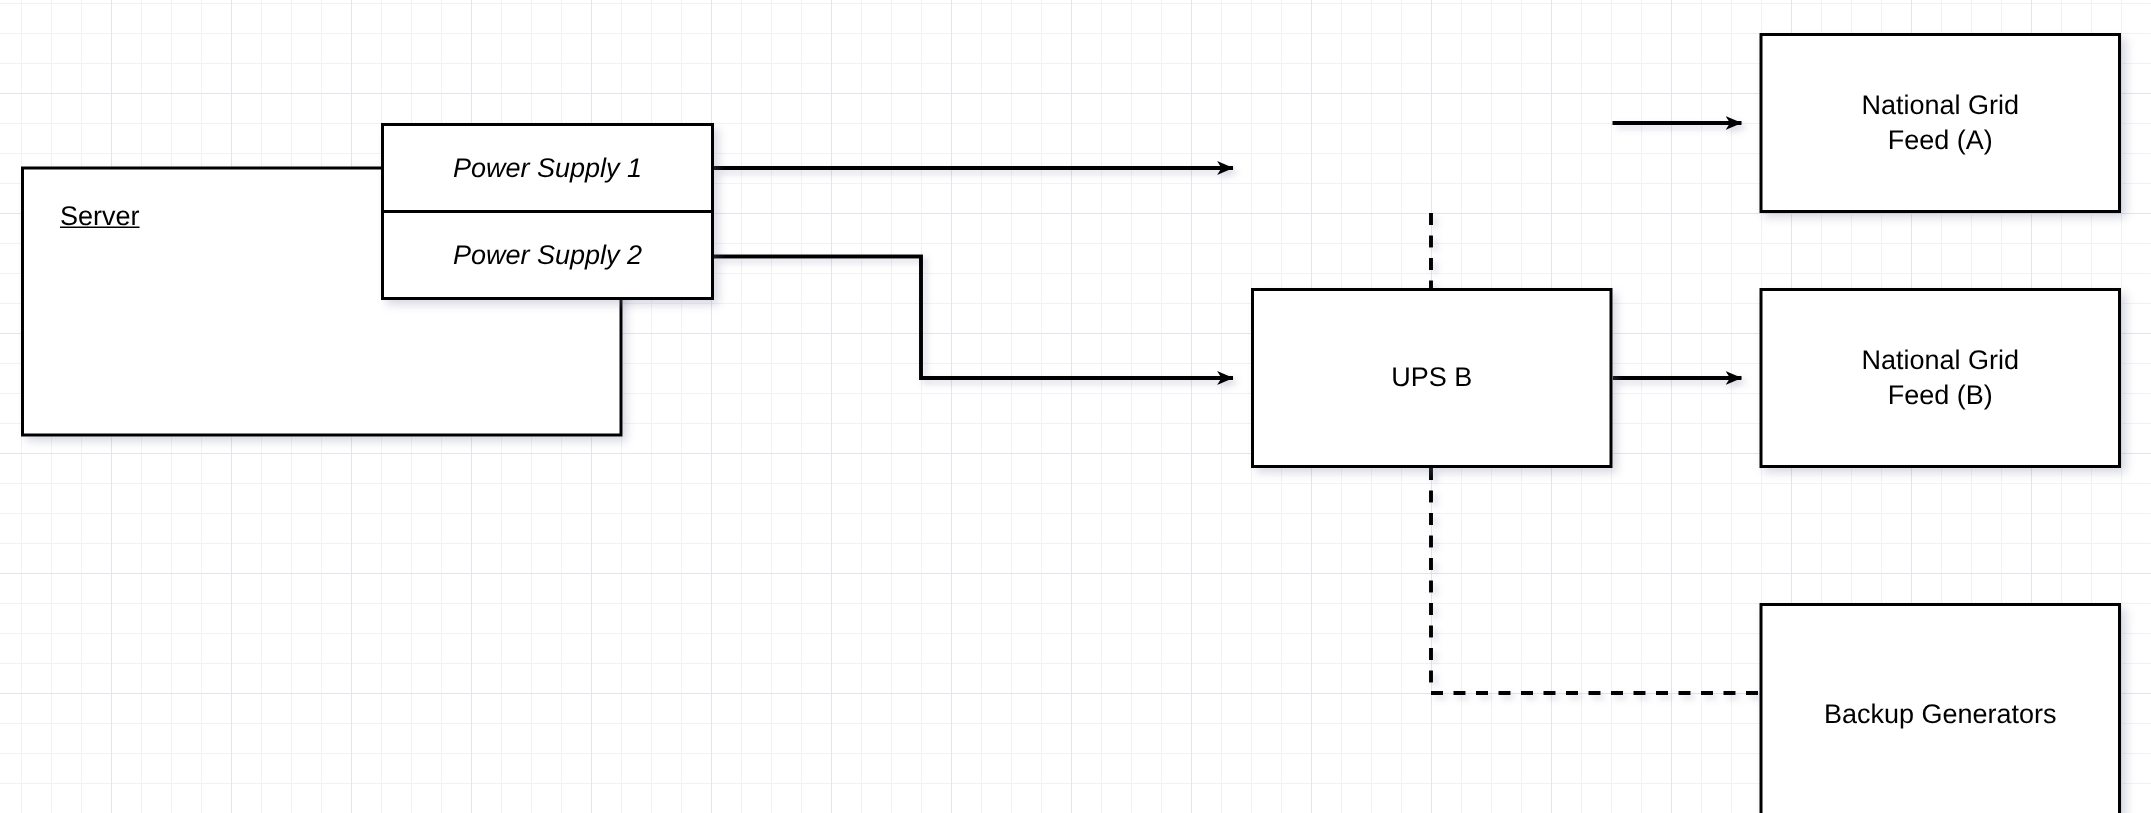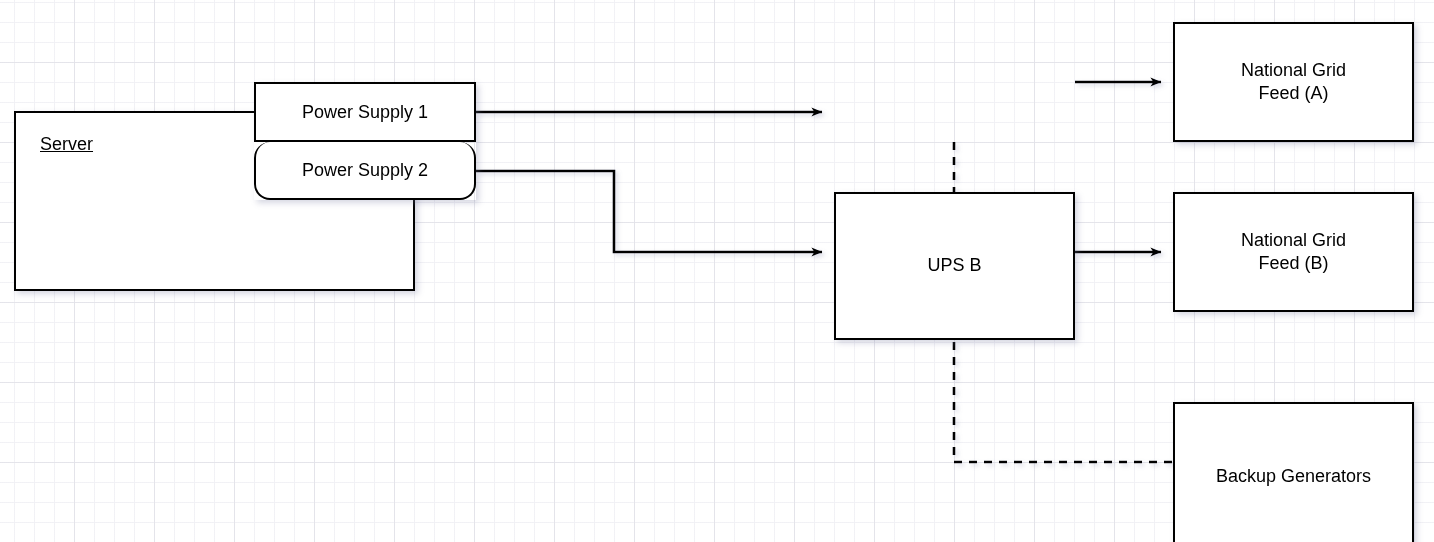--- a/index.html
+++ b/index.html
@@ -61,21 +61,21 @@
     box-sizing: border-box;
     background: #ffffff;
     border: 2px solid #000000;
     display: flex;
     align-items: center;
     justify-content: center;
     font-family: "Liberation Sans", sans-serif;
     font-size: 18px;
     color: #000000;
   }
-  .stack-item + .stack-item { border-top: none; border-radius: 16px; }
+  .stack-item + .stack-item { border-top: none; }
 </style>
 </head>
 <body>
 
 <div id="canvas">
 
   <svg id="edges" width="1434" height="542" viewBox="0 0 1434 542" xmlns="http://www.w3.org/2000/svg">
     <defs>
       <marker id="arrowdart" markerWidth="12" markerHeight="12" refX="10.6" refY="5" orient="auto" markerUnits="userSpaceOnUse">
         <path d="M0,0.4 L11,5 L0,9.6 L2.9,5 Z" fill="#000000"></path>
@@ -98,31 +98,31 @@
       <path d="M954,142 L954,192" stroke-dasharray="8 7"></path>
 
       <path d="M954,312 L954,462 L1172,462" stroke-dasharray="8 7"></path>
     </g>
   </svg>
 
   <div class="node topleft" style="left:14px; top:111px; width:401px; height:180px;">
     <span>Server</span>
   </div>
 
-  <div class="stack-wrap" style="left:254px; top:82px; width:222px;">
+  <div class="stack-wrap" style="left:254px; top:82px; width:222px;font-style:italic;">
     <div class="stack-item" style="height:60px;">
       <span>Power Supply 1</span>
     </div>
     <div class="stack-item" style="height:58px;">
       <span>Power Supply 2</span>
     </div>
   </div>
 
 
-  <div class="node" style="left:834px; top:192px; width:241px; height:148px;">
+  <div class="node" style="left:834px; top:192px; width:241px; height:120px;">
     <span>UPS B</span>
   </div>
 
   <div class="node" style="left:1173px; top:22px; width:241px; height:120px;">
     <span>National Grid
 Feed (A)</span>
   </div>
 
   <div class="node" style="left:1173px; top:192px; width:241px; height:120px;">
     <span>National Grid

